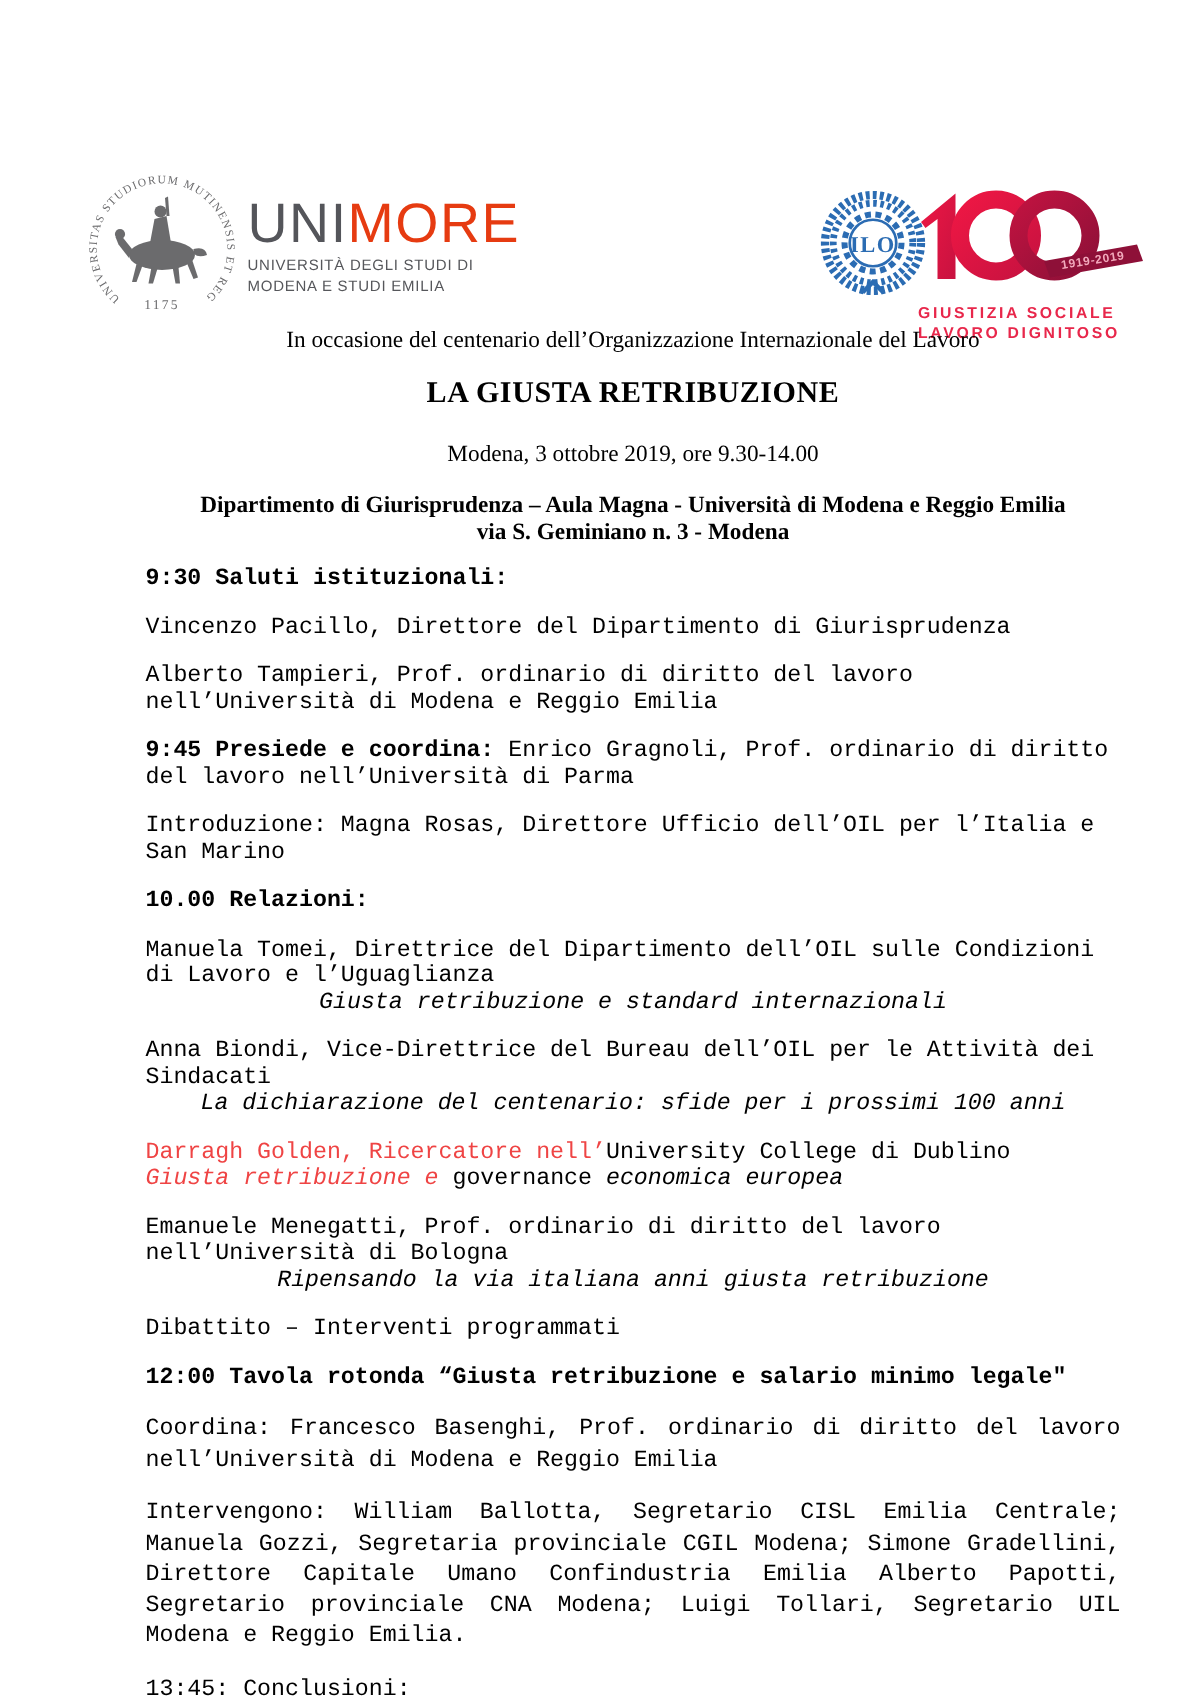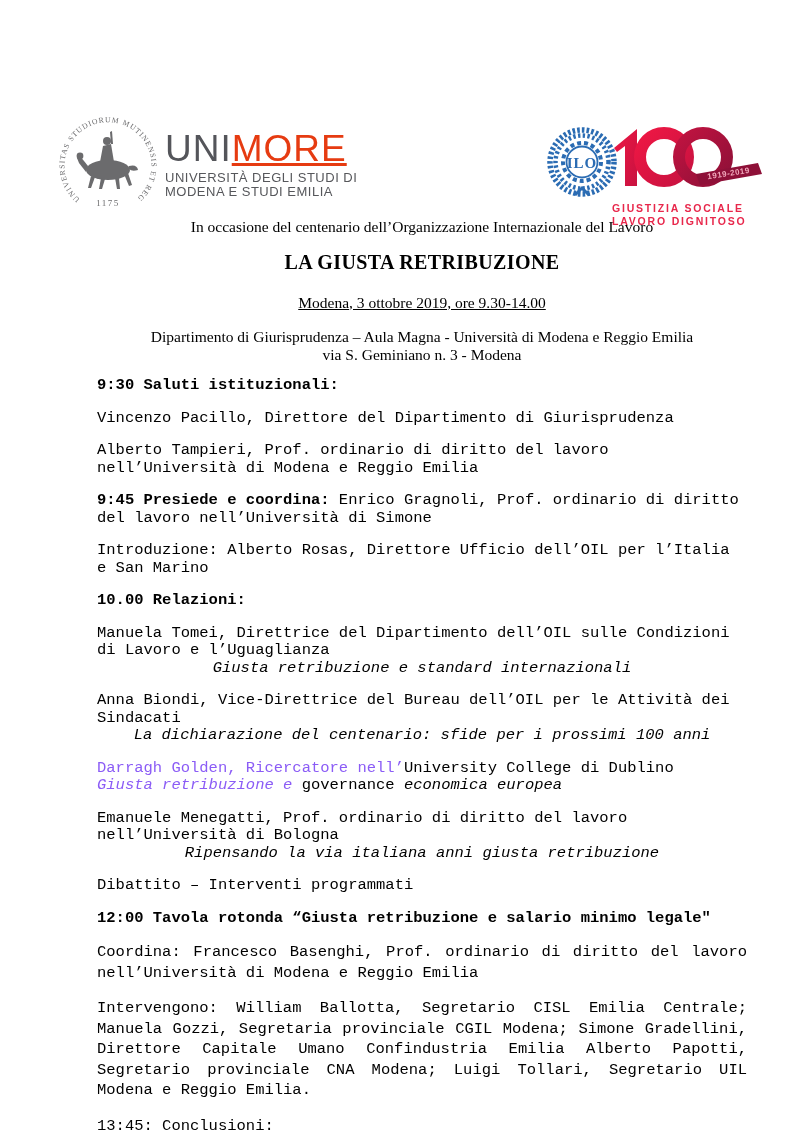--- a/index.html
+++ b/index.html
@@ -11,38 +11,38 @@
     background:#ffffff;
     font-family:"Liberation Serif", serif;
     color:#000;
     overflow:hidden;
   }
   
   .header { position:absolute; top:0; left:0; width:800px; height:218px; }
   .seal { position:absolute; left:55px; top:112px; }
   .unimore-word { position:absolute; left:165px; top:130px; font-family:"Liberation Sans", sans-serif; }
   .unimore-word .mark { font-size:37px; font-weight:400; letter-spacing:1px; color:#54555a; line-height:38px; }
-  .unimore-word .mark .more { color:#e63b11;text-decoration:underline; }
-  .unimore-word .cap { margin-top:3px; font-size:13px; letter-spacing:0.5px; color:#56575b; line-height:13.5px; }
+  .unimore-word .mark .more { color:#e63b11; }
+  .unimore-word .cap { margin-top:3px; font-size:10px; letter-spacing:0.5px; color:#56575b; line-height:13.5px; }
   .ilo { position:absolute; left:545px; top:125px; }
   .cent { position:absolute; left:612px; top:124px; width:152px; }
   .cent .caps { margin-top:4px; font-family:"Liberation Sans", sans-serif; font-weight:bold;
                 font-size:10.5px; letter-spacing:1.8px; color:#e8274b; line-height:13px; }
   
   .content { position:absolute; top:218px; left:75px; width:650px; font-size:15.5px; line-height:17.5px;margin-left:22px; }
   .c { text-align:center; }
   .content .mt { margin-top:19px; }
   .title { font-weight:bold; font-size:20px; letter-spacing:0.4px; margin-top:14px; line-height:24px; }
-  .date { margin-top:20px;text-decoration:underline; }
-  .venue { margin-top:17px; }
+  .date { margin-top:20px; }
+  .venue { margin-top:17px;font-weight:bold; }
   .prog { margin-top:15px;font-family:Liberation Mono, monospace; }
   .prog.first { margin-top:14px; }
   b, .bold { font-weight:bold; }
   .it { font-style:italic;text-align:center; }
-  .gray { color:#8b5cf6; }
+  .gray { color:#ef4444; }
   .jus { text-align:justify; line-height:20.5px; }
   .concl { line-height:20.5px; }
 </style>
 </head>
 <body>
 
 <div class="page">
 
   <div class="header">
 
@@ -123,23 +123,23 @@
       <div>Dipartimento di Giurisprudenza – Aula Magna - Università di Modena e Reggio Emilia</div>
       <div>via S. Geminiano n. 3 - Modena</div>
     </div>
 
     <div class="prog first bold">9:30 Saluti istituzionali:</div>
 
     <div class="prog">Vincenzo Pacillo, Direttore del Dipartimento di Giurisprudenza</div>
 
     <div class="prog">Alberto Tampieri, Prof. ordinario di diritto del lavoro nell’Università di Modena e Reggio Emilia</div>
 
-    <div class="prog"><b>9:45 Presiede e coordina:</b><span> Enrico Gragnoli, Prof. ordinario di diritto del lavoro nell’Università di Simone</span></div>
+    <div class="prog"><b>9:45 Presiede e coordina:</b><span> Enrico Gragnoli, Prof. ordinario di diritto del lavoro nell’Università di Parma</span></div>
 
-    <div class="prog">Introduzione: Alberto Rosas, Direttore Ufficio dell’OIL per l’Italia e San Marino</div>
+    <div class="prog">Introduzione: Magna Rosas, Direttore Ufficio dell’OIL per l’Italia e San Marino</div>
 
     <div class="prog bold">10.00 Relazioni:</div>
 
     <div class="prog">
       <div>Manuela Tomei, Direttrice del Dipartimento dell’OIL sulle Condizioni di Lavoro e l’Uguaglianza</div>
       <div class="it">Giusta retribuzione e standard internazionali</div>
     </div>
 
     <div class="prog">
       <div>Anna Biondi, Vice-Direttrice del Bureau dell’OIL per le Attività dei Sindacati</div>

